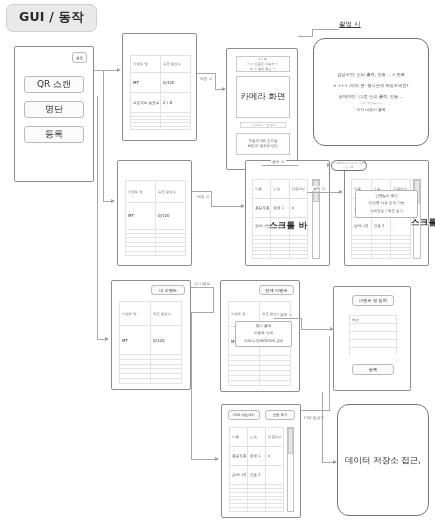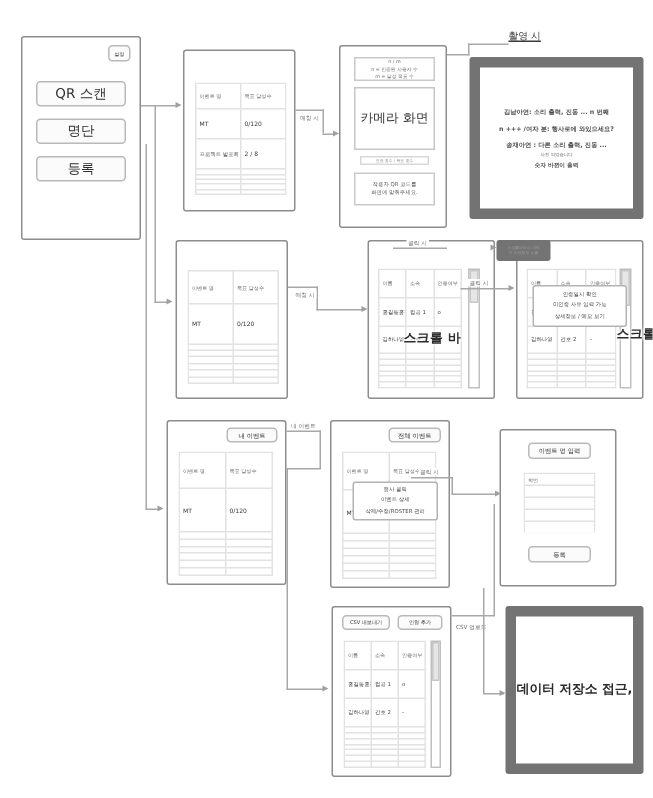--- a/index.html
+++ b/index.html
@@ -29,23 +29,22 @@
   }
 
   
   .screen{
     background:#ffffff;
     border:1px solid #8d8d8d;
     border-radius:2px;
   }
   .plain-box{
     background:#ffffff;
-    border:7px solid #737373;
-    border-radius:2px;
-    font-weight:bold;
+    border:1px solid #737373;
+    border-radius:12px;
   }
 
   
   .btn{
     background:#fbfbfb;
     border:1px solid #b9b9b9;
     border-radius:3px;
     display:flex;align-items:center;justify-content:center;
     color:#2f2f2f;
     text-align:center;
@@ -175,22 +174,23 @@
   }
 
   
   .field-tbl td{height:7px;}
 </style>
 </head>
 <body>
 
 <div class="canvas">
 
-
-  <div class="abs screen" style="left:14px;top:24px;width:80px;height:136px;">
+  <div class="abs title-pill">GUI / 동작</div>
+
+  <div class="abs screen" style="left:14px;top:46px;width:80px;height:136px;">
     <div class="abs btn btn-xs" style="left:57px;top:5px;width:15px;height:11px;">설정</div>
     <div class="abs btn btn-lg" style="left:9px;top:29px;width:60px;height:17px;">QR 스캔</div>
     <div class="abs btn btn-lg" style="left:9px;top:54px;width:60px;height:17px;text-align:center;">명단</div>
     <div class="abs btn btn-lg" style="left:9px;top:79px;width:60px;height:17px;">등록</div>
   </div>
 
   <div class="abs screen" style="left:122px;top:33px;width:75px;height:108px;">
     <div class="abs tbl-wrap" style="left:7px;top:21px;width:61px;height:75px;">
       <table class="tbl">
         <tbody>
@@ -224,21 +224,21 @@
             </tr>
           <tr>
               <td></td>
               <td></td>
             </tr>
         </tbody>
       </table>
     </div>
   </div>
 
-  <div class="abs screen" style="left:226px;top:30px;width:72px;height:122px;">
+  <div class="abs screen" style="left:226px;top:48px;width:72px;height:122px;">
     <div class="abs cam-note" style="left:9px;top:7px;width:54px;height:16px;">
       <span>n / m</span>
       <span>n = 인증된 사용자 수</span>
       <span>m = 달성 목표 수</span>
     </div>
     <div class="abs cam-view" style="left:9px;top:27px;width:54px;height:42px;">카메라 화면</div>
     <div class="abs cam-strip" style="left:13px;top:73px;width:46px;height:6px;">인증 횟수 / 목표 횟수</div>
     <div class="abs cam-help" style="left:9px;top:84px;width:54px;height:22px;">
       <span>착용자 QR 코드를</span>
       <span>화면에 맞춰주세요.</span>

